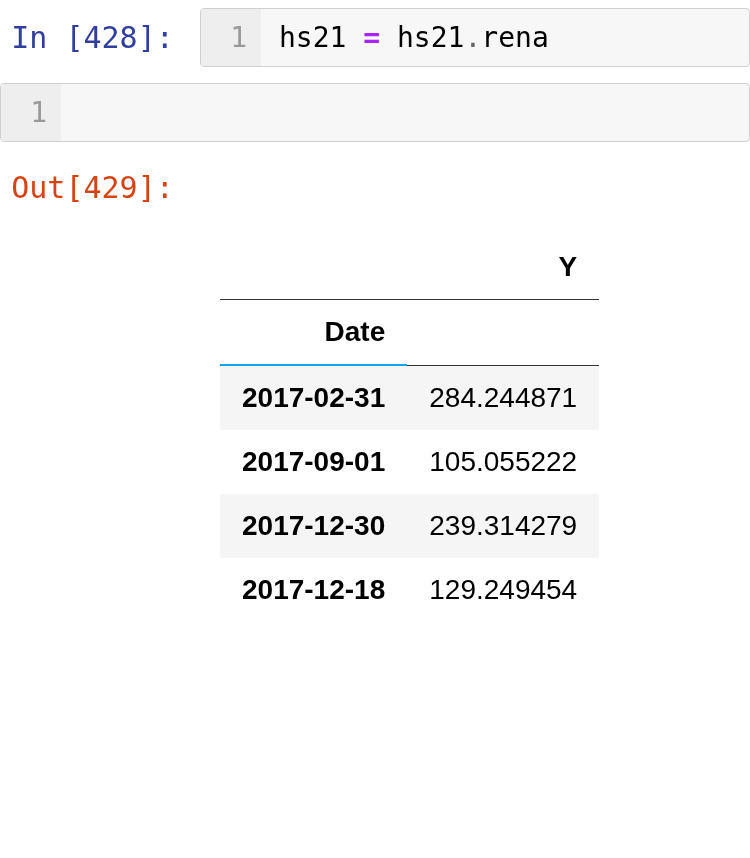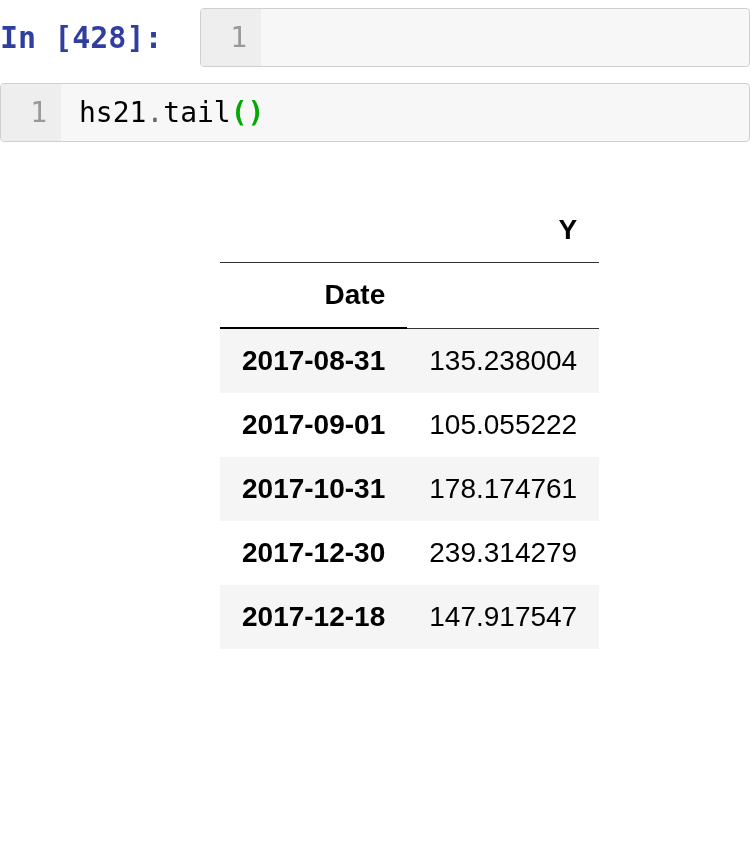--- a/index.html
+++ b/index.html
@@ -7,27 +7,26 @@
       margin: 0;
       padding: 0;
       font-family: "Helvetica Neue", Helvetica, Arial, sans-serif;
       font-size: 28px;
       background: #fff;
       width: 750px;
     }
     .cell { display: flex; align-items: flex-start; padding: 8px 0; }
     .prompt {
       flex: 0 0 200px;
-      text-align: left;
+      text-align: center;
       padding-right: 15px;
       font-family: "DejaVu Sans Mono", Menlo, Consolas, monospace;
       font-size: 30px;
       padding-top: 12px;
       white-space: nowrap;
-      font-weight: bold;
     }
     .input-prompt { color: #303f9f; }
     .output-prompt { color: #d84315; }
     .input-area {
       flex: 1 1 auto;
       display: flex;
       background: #f7f7f7;
       border: 1px solid #cfcfcf;
       border-radius: 4px;
       overflow: hidden;
@@ -67,84 +66,81 @@
     table.dataframe th, table.dataframe td {
       padding: 16px 22px;
       text-align: right;
     }
     table.dataframe thead th {
       font-weight: bold;
       border-bottom: 1px solid #333;
       text-align: right;
     }
     table.dataframe thead tr.idxname th:first-child {
-      border-bottom: 2px solid #000000;
+      border-bottom: 2px solid #0ea5e9;
     }
     table.dataframe tbody th {
       font-weight: bold;
       text-align: right;
     }
     table.dataframe tbody tr:nth-child(odd) { background: #f5f5f5; }
     table.dataframe tbody tr:nth-child(even){ background: #fff; }
     .idxname th { text-align: left; }
   </style>
 </head>
 <body>
 
 <div class="cell">
   <div class="prompt input-prompt">In [428]:</div>
   <div class="input-area">
     <div class="gutter">1</div>
+    <div class="code">
+      <span class="tok-var">hs21</span><span class="tok-op"> = </span><span class="tok-var">hs21</span><span class="tok-dot">.</span><span class="tok-attr">rena</span>
+    </div>
   </div>
 </div>
 
 <div class="cell">
   <div class="input-area">
     <div class="gutter">1</div>
-    <div class="code">
-      <span class="tok-var">hs21</span><span class="tok-dot">.</span><span class="tok-attr">tail</span><span class="tok-paren">(</span><span class="tok-paren">)</span>
-    </div>
   </div>
 </div>
 
 <div class="cell" style="padding-bottom:0">
+  <div class="prompt output-prompt">Out[429]:</div>
   <div class="output-area"></div>
 </div>
 
 <div class="cell" style="padding-top:0">
   <div class="prompt"></div>
   <div class="output-area">
     <table class="dataframe">
       <thead>
         <tr>
           <th></th>
           <th>Y</th>
         </tr>
         <tr class="idxname">
           <th>Date</th>
           <th></th>
         </tr>
       </thead>
       <tbody>
         <tr>
-          <th>2017-08-31</th>
-          <td>135.238004</td>
+          <th>2017-02-31</th>
+          <td>284.244871</td>
         </tr>
         <tr>
           <th>2017-09-01</th>
           <td>105.055222</td>
-        </tr>
-        <tr>
-          <th>2017-10-31</th>
-          <td>178.174761</td>
         </tr>
         <tr>
           <th>2017-12-30</th>
           <td>239.314279</td>
         </tr>
         <tr>
           <th>2017-12-18</th>
-          <td>147.917547</td>
+          <td>129.249454</td>
         </tr>
       </tbody>
     </table>
   </div>
 </div>
 
 </body></html>

